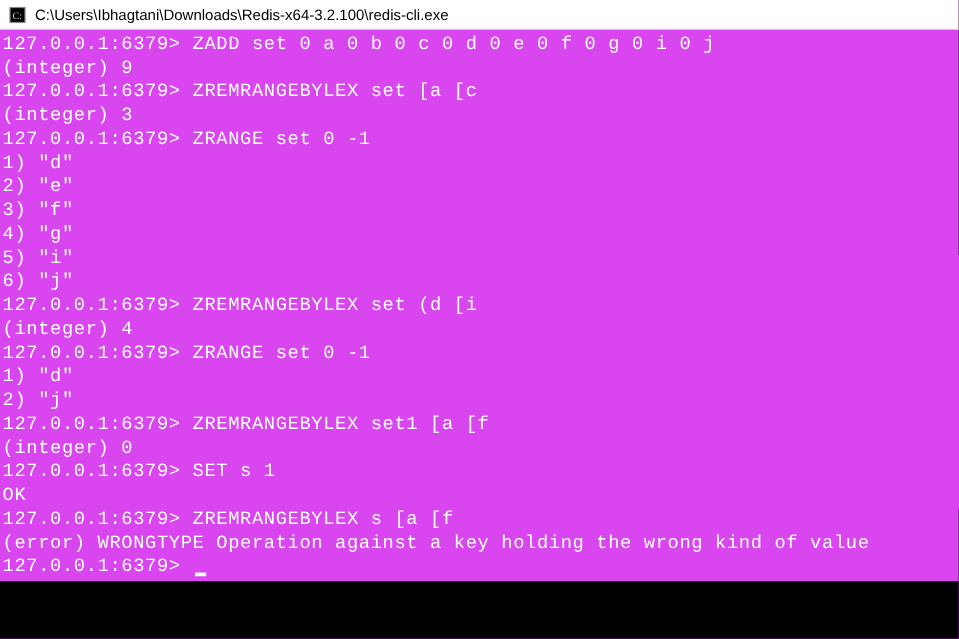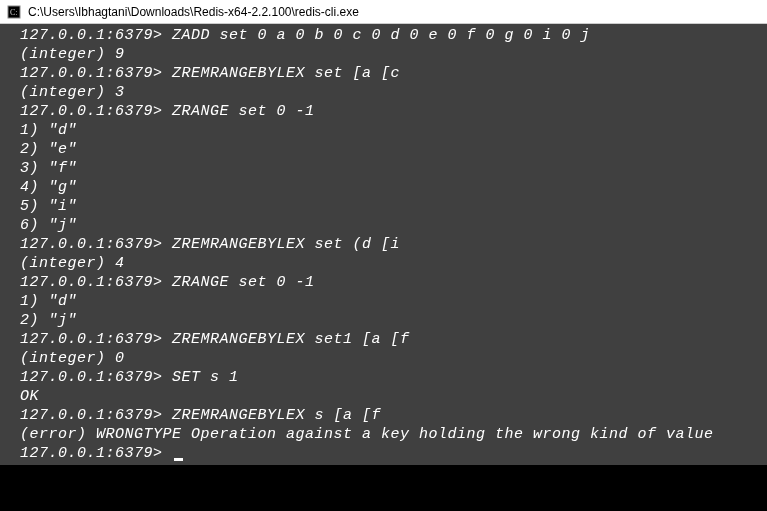--- a/index.html
+++ b/index.html
@@ -25,28 +25,27 @@
       display: flex;
       align-items: center;
       justify-content: center;
     }
     .title-text {
       font-family: 'Segoe UI', Tahoma, sans-serif;
       font-size: 12px;
       color: #000;
     }
     .terminal {
-      background: #404040;
+      background: #d946ef;
       color: #fff;
-      padding: 2px 20px;
+      padding: 2px 2px;
       font-size: 15px;
       line-height: 19px;
       letter-spacing: 0.5px;
       white-space: pre;
-      font-style: italic;
     }
     .line { display: block; }
     .cursor {
       display: inline-block;
       width: 9px;
       height: 3px;
       background: #fff;
       vertical-align: bottom;
       margin-bottom: 2px;
       margin-left: 2px;
@@ -55,16 +54,16 @@
 </head>
 <body>
 
 <div class="title-bar">
   <span class="title-icon">
     <svg width="14" height="14" viewBox="0 0 14 14">
       <rect x="1" y="1" width="12" height="12" fill="#000" stroke="#888" stroke-width="1"></rect>
       <text x="3" y="10" font-size="8" fill="#ccc" font-family="Consolas">C:</text>
     </svg>
   </span>
-  <span class="title-text">C:\Users\Ibhagtani\Downloads\Redis-x64-2.2.100\redis-cli.exe</span>
+  <span class="title-text">C:\Users\Ibhagtani\Downloads\Redis-x64-3.2.100\redis-cli.exe</span>
 </div>
 
 <div class="terminal" id="terminal"><span class="line">127.0.0.1:6379&gt; ZADD set 0 a 0 b 0 c 0 d 0 e 0 f 0 g 0 i 0 j</span><span class="line">(integer) 9</span><span class="line">127.0.0.1:6379&gt; ZREMRANGEBYLEX set [a [c</span><span class="line">(integer) 3</span><span class="line">127.0.0.1:6379&gt; ZRANGE set 0 -1</span><span class="line">1) "d"</span><span class="line">2) "e"</span><span class="line">3) "f"</span><span class="line">4) "g"</span><span class="line">5) "i"</span><span class="line">6) "j"</span><span class="line">127.0.0.1:6379&gt; ZREMRANGEBYLEX set (d [i</span><span class="line">(integer) 4</span><span class="line">127.0.0.1:6379&gt; ZRANGE set 0 -1</span><span class="line">1) "d"</span><span class="line">2) "j"</span><span class="line">127.0.0.1:6379&gt; ZREMRANGEBYLEX set1 [a [f</span><span class="line">(integer) 0</span><span class="line">127.0.0.1:6379&gt; SET s 1</span><span class="line">OK</span><span class="line">127.0.0.1:6379&gt; ZREMRANGEBYLEX s [a [f</span><span class="line">(error) WRONGTYPE Operation against a key holding the wrong kind of value</span><span class="line">127.0.0.1:6379&gt; <span class="cursor"></span></span></div>
 
 </body></html>

